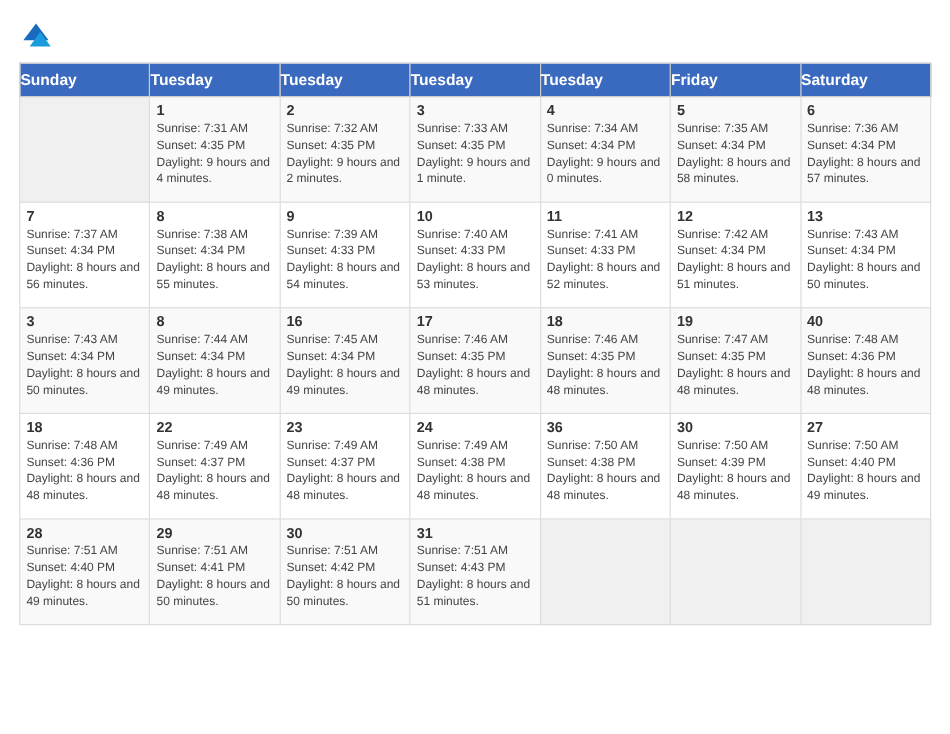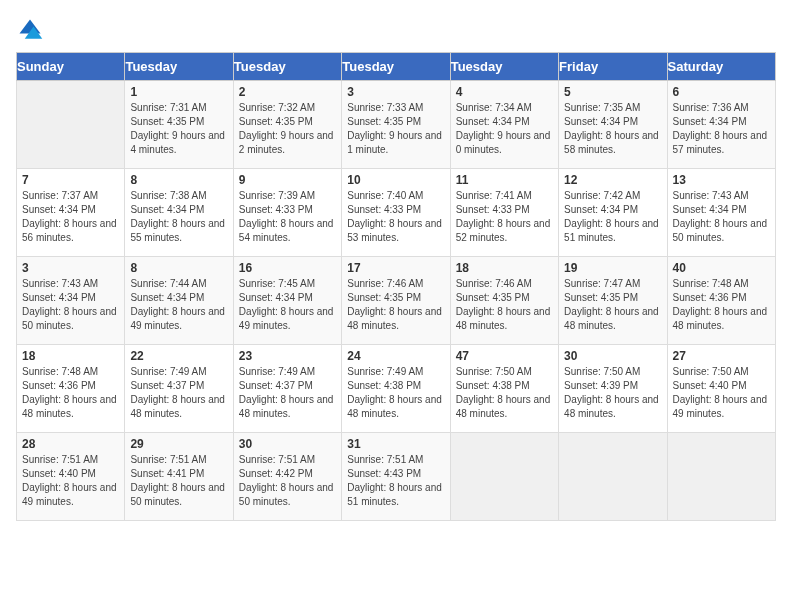--- a/index.html
+++ b/index.html
@@ -224,21 +224,21 @@
       </td>
         <td>
         <span class="day-number">23</span>
         <div class="day-info">Sunrise: 7:49 AM<br>Sunset: 4:37 PM<br>Daylight: 8 hours and 48 minutes.</div>
       </td>
         <td>
         <span class="day-number">24</span>
         <div class="day-info">Sunrise: 7:49 AM<br>Sunset: 4:38 PM<br>Daylight: 8 hours and 48 minutes.</div>
       </td>
         <td>
-        <span class="day-number">47</span>
+        <span class="day-number">36</span>
         <div class="day-info">Sunrise: 7:50 AM<br>Sunset: 4:38 PM<br>Daylight: 8 hours and 48 minutes.</div>
       </td>
         <td>
         <span class="day-number">30</span>
         <div class="day-info">Sunrise: 7:50 AM<br>Sunset: 4:39 PM<br>Daylight: 8 hours and 48 minutes.</div>
       </td>
         <td>
         <span class="day-number">27</span>
         <div class="day-info">Sunrise: 7:50 AM<br>Sunset: 4:40 PM<br>Daylight: 8 hours and 49 minutes.</div>
       </td>

